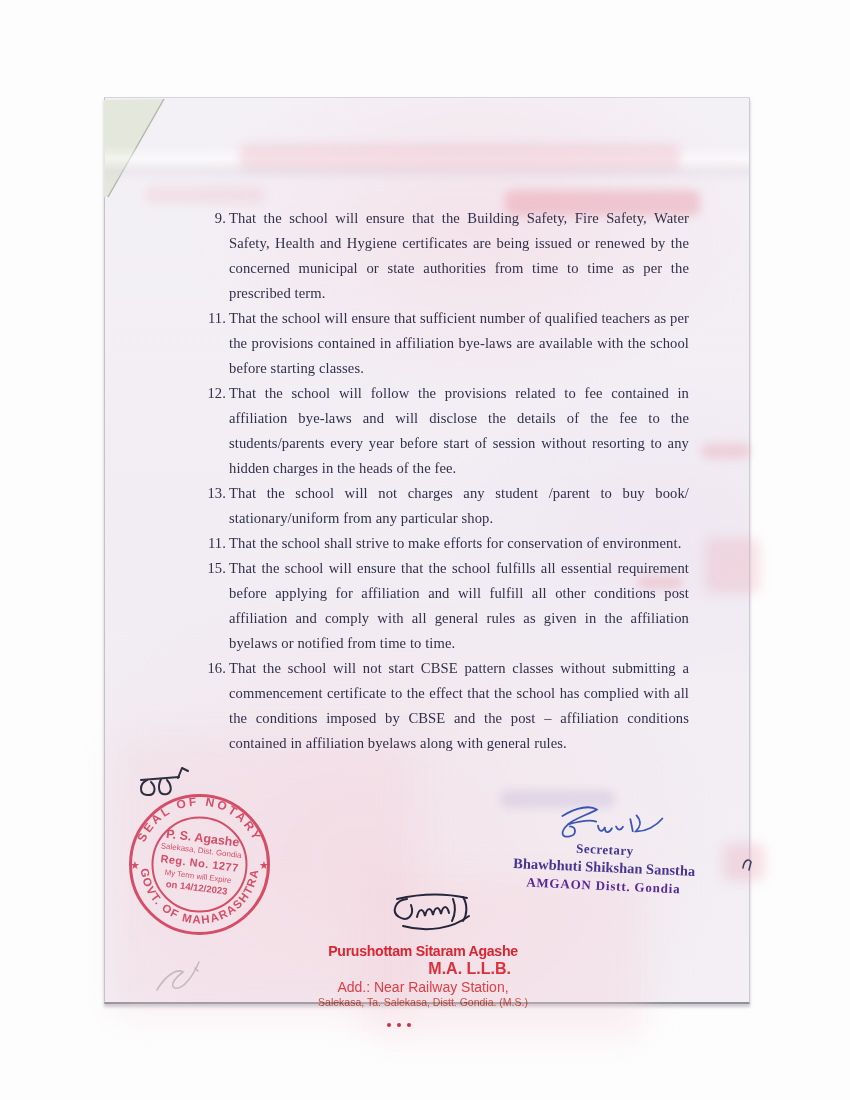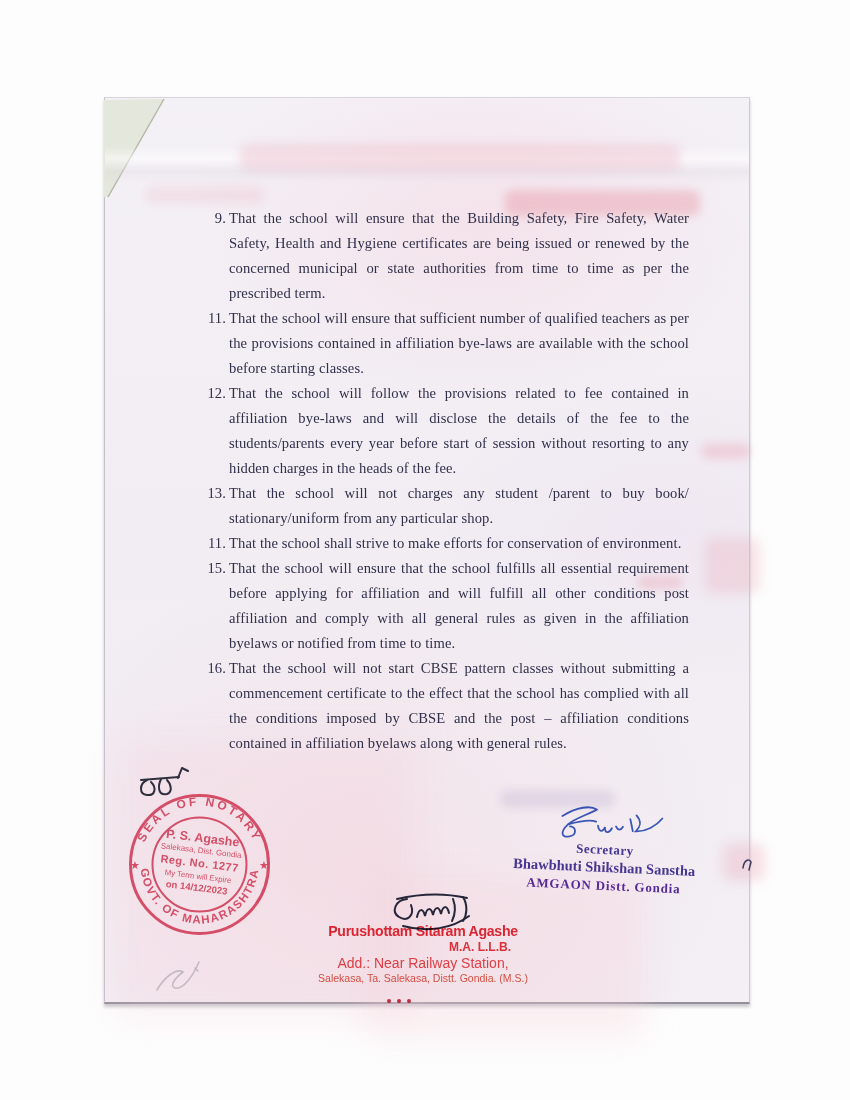--- a/index.html
+++ b/index.html
@@ -46,24 +46,24 @@
   .seal .in2{font-family:"Liberation Sans",sans-serif;font-size:8px;}
   .seal .in3{font-family:"Liberation Sans",sans-serif;font-weight:bold;font-size:11px;letter-spacing:0.5px;}
   .seal .in4{font-family:"Liberation Sans",sans-serif;font-size:7.8px;}
   .seal .in5{font-family:"Liberation Sans",sans-serif;font-weight:bold;font-size:9.5px;}
   
   .initial{position:absolute;left:28px;top:668px;}
   .center-sign{position:absolute;left:278px;top:788px;}
   .pencil{position:absolute;left:44px;top:848px;opacity:0.8;}
   .stray{position:absolute;left:634px;top:756px;}
   
-  .red-block{position:absolute;left:190px;top:824px;width:256px;text-align:center;
+  .red-block{position:absolute;left:190px;top:844px;width:256px;text-align:center;
     font-family:"Liberation Sans",sans-serif;color:#e8353f;mix-blend-mode:multiply;}
   .red-name{font-size:15px;font-weight:bold;letter-spacing:-0.3px;transform:scaleX(0.94);color:#e52a36;}
-  .red-degree{font-size:12px;font-weight:bold;text-align:right;padding-right:40px;margin-top:1px;}
+  .red-degree{font-size:16px;font-weight:bold;text-align:right;padding-right:40px;margin-top:1px;}
   .red-title{font-size:13px;margin-top:1px;color:#e9474b;}
   .red-add1{font-size:14px;margin-top:1px;color:#e9474b;}
   .red-add2{font-size:10.5px;margin-top:1px;color:#e05848;}
   .dots{margin-top:5px;margin-left:92px;text-align:left;height:6px;}
   .dots i{display:inline-block;width:4px;height:4px;border-radius:50%;background:#cf3350;margin-right:6px;}
   
   .sec{position:absolute;left:400px;top:706px;width:200px;transform:rotate(2.5deg);
        text-align:center;color:#46399b;mix-blend-mode:multiply;}
   .sec-sign{display:block;margin:0 auto -6px auto;}
   .sec-title{font-size:13px;font-weight:600;letter-spacing:0.5px;}

